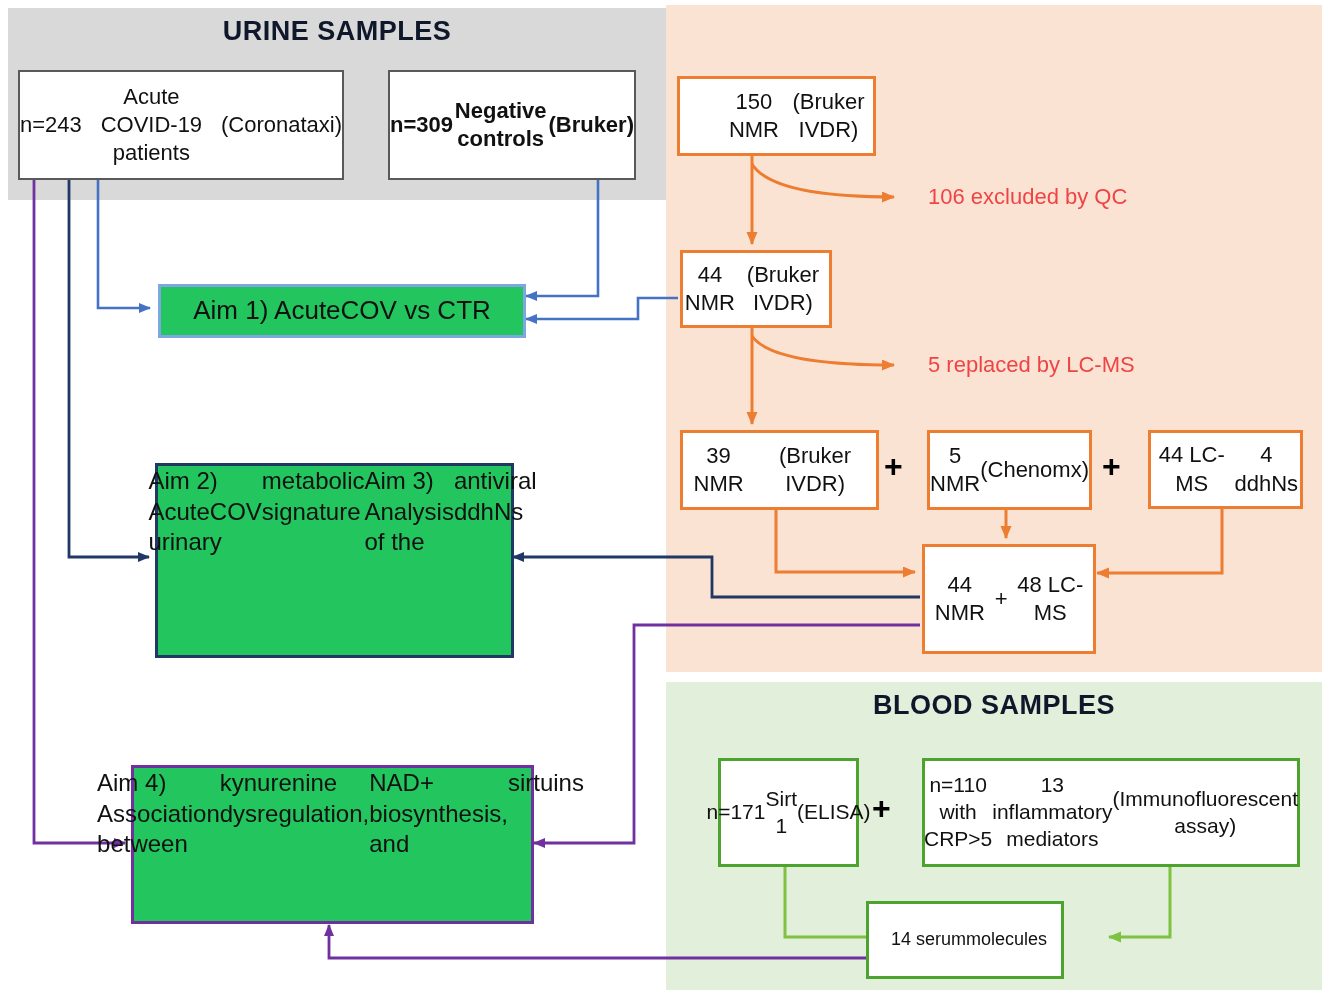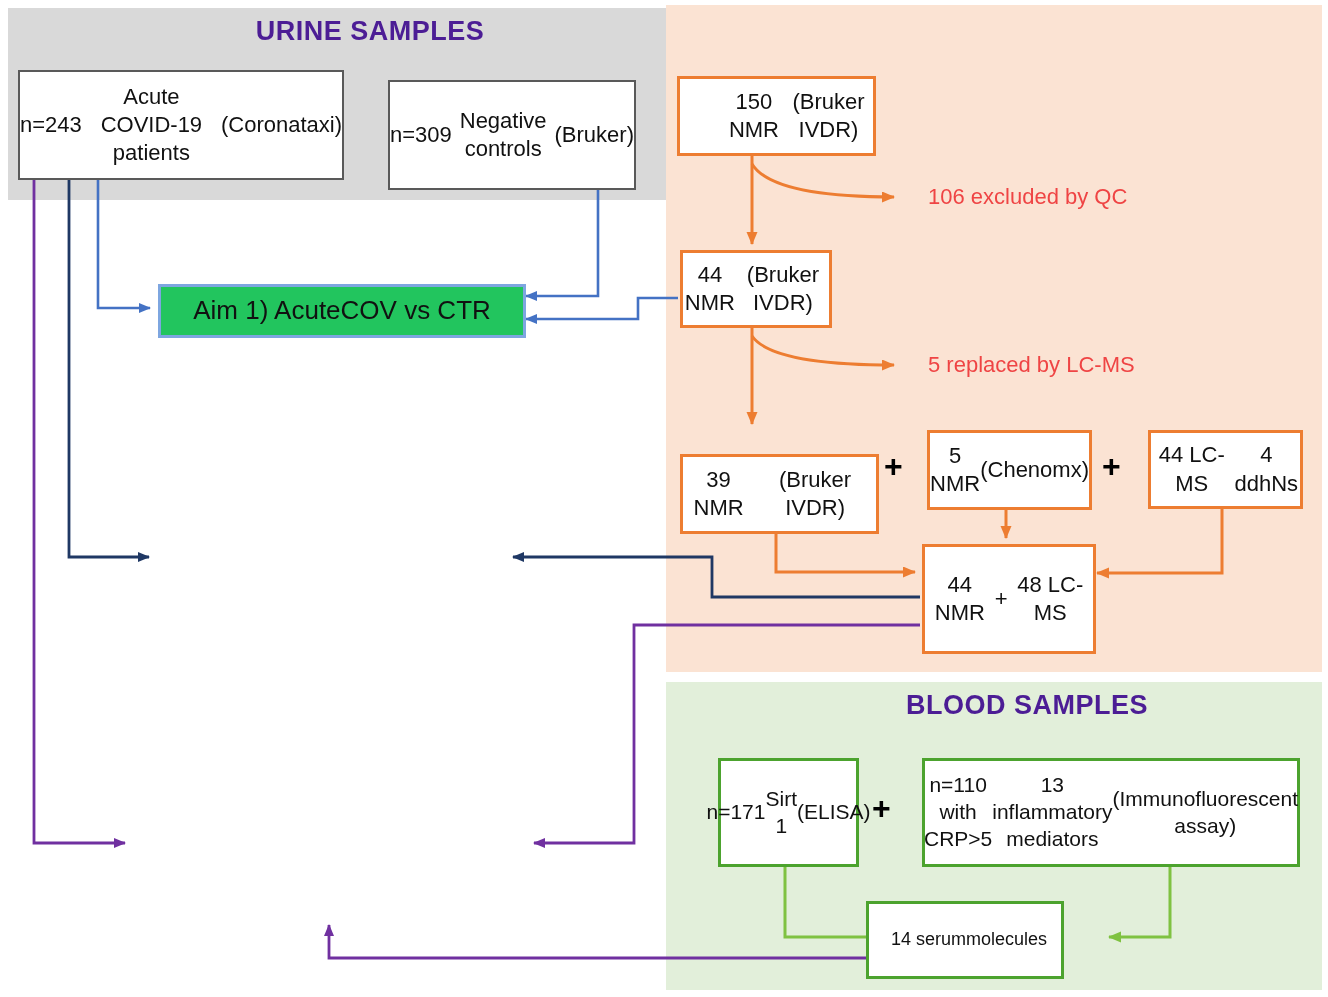--- a/index.html
+++ b/index.html
@@ -3,21 +3,21 @@
 <meta charset="utf-8">
 <style>
   html,body{margin:0;padding:0;background:#ffffff;}
   #stage{
     position:relative;width:1328px;height:997px;background:#ffffff;
     font-family:"Liberation Sans", sans-serif;color:#111;overflow:hidden;
   }
   .panel{position:absolute;z-index:0;}
   .panel-title{
     position:absolute;z-index:1;font-weight:bold;font-size:27px;
-    text-align:center;letter-spacing:0.5px;color:#4c1d95;padding-left:33px;
+    text-align:center;letter-spacing:0.5px;color:#0f172a;
   }
   #arrows{position:absolute;left:0;top:0;z-index:2;pointer-events:none;}
   .fbox{
     position:absolute;z-index:3;background:#ffffff;
     display:flex;flex-direction:row;align-items:center;justify-content:center;
     text-align:center;line-height:1.28;
   }
   .fbox .line{display:block;}
   .graybox{border:2px solid #595959;font-size:22px;}
   .orangebox{border:3px solid #ED7D31;font-size:22px;}
@@ -87,35 +87,35 @@
 
     <polyline points="785,862 785,937 911,937" fill="none" stroke="#7FC241" stroke-width="3" marker-end="url(#ar-green)"></polyline>
     <polyline points="1170,862 1170,937 1109,937" fill="none" stroke="#7FC241" stroke-width="3" marker-end="url(#ar-green)"></polyline>
   </svg>
 
   <div class="fbox graybox" style="left:18px;top:70px;width:322px;height:106px;">
     <span class="line">n=243</span>
     <span class="line">Acute COVID-19 patients</span>
     <span class="line">(Coronataxi)</span>
   </div>
-  <div class="fbox graybox" style="left:388px;top:80px;width:244px;height:106px;">
+  <div class="fbox graybox" style="left:388px;top:70px;width:244px;height:106px;font-weight:bold;">
     <span class="line">n=309</span>
     <span class="line">Negative controls</span>
     <span class="line">(Bruker)</span>
   </div>
 
   <div class="fbox orangebox" style="left:677px;top:76px;width:149px;height:74px;padding-left:44px;">
     <span class="line">150 NMR</span>
     <span class="line">(Bruker IVDR)</span>
   </div>
   <div class="fbox orangebox" style="left:680px;top:250px;width:146px;height:72px;">
     <span class="line">44 NMR</span>
     <span class="line">(Bruker IVDR)</span>
   </div>
-  <div class="fbox orangebox" style="left:680px;top:430px;width:193px;height:74px;margin-top:24px;">
+  <div class="fbox orangebox" style="left:680px;top:430px;width:193px;height:74px;">
     <span class="line">39 NMR</span>
     <span class="line">(Bruker IVDR)</span>
   </div>
   <div class="fbox orangebox" style="left:927px;top:430px;width:159px;height:74px;">
     <span class="line">5 NMR</span>
     <span class="line">(Chenomx)</span>
   </div>
   <div class="fbox orangebox" style="left:1148px;top:430px;width:149px;height:73px;">
     <span class="line">44 LC-MS</span>
     <span class="line">4 ddhNs</span>
@@ -143,14 +143,27 @@
     <span class="line">(Immunofluorescent assay)</span>
   </div>
   <div class="fbox greenbox" style="left:866px;top:901px;width:184px;height:72px;font-size:18px;padding-left:8px;">
     <span class="line">14 serum</span>
     <span class="line">molecules</span>
   </div>
 
   <div class="fbox aimbox aim1box" style="left:158px;top:284px;width:362px;height:48px;">
     <span class="line">Aim 1) AcuteCOV vs CTR</span>
   </div>
+  <div class="fbox aimbox aim23box" style="left:155px;top:463px;width:337px;height:189px;">
+    <span class="line">Aim 2) AcuteCOV urinary</span>
+    <span class="line">metabolic signature</span>
+    <span class="line aim-gap"></span>
+    <span class="line">Aim 3) Analysis of the</span>
+    <span class="line">antiviral ddhNs</span>
+  </div>
+  <div class="fbox aimbox aim4box" style="left:131px;top:765px;width:381px;height:153px;">
+    <span class="line">Aim 4) Association between</span>
+    <span class="line">kynurenine dysregulation,</span>
+    <span class="line">NAD+ biosynthesis, and</span>
+    <span class="line">sirtuins</span>
+  </div>
 
 </div>
 
 </body></html>

